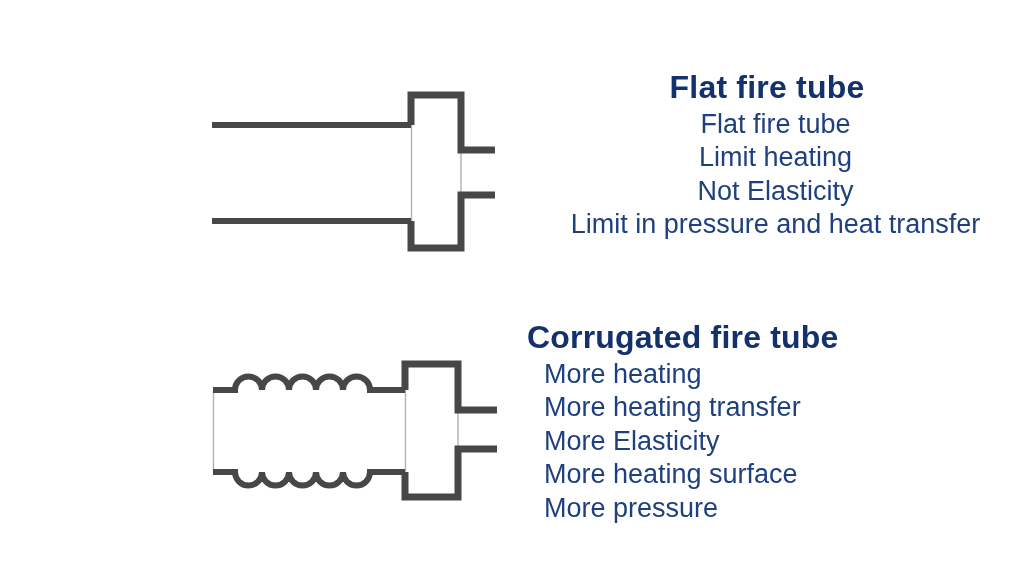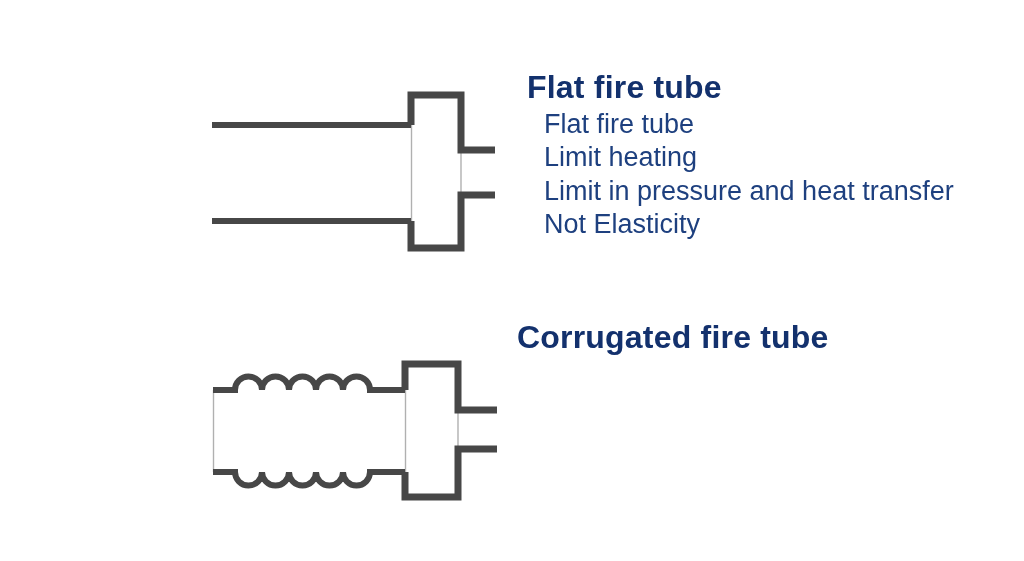--- a/index.html
+++ b/index.html
@@ -28,22 +28,22 @@
   }
   .diagram {
     position: absolute;
   }
   .diagram.flat { left: 140px; top: 60px; }
   .diagram.corrugated { left: 140px; top: 330px; }
   .textblock {
     position: absolute;
     width: 480px;
   }
-  .textblock.s1 { left: 470px; top: 50px; }
-  .textblock.s2 { left: 460px; top: 300px; }
+  .textblock.s1 { left: 470px; top: 50px; text-align: center; }
+  .textblock.s2 { left: 470px; top: 300px; }
   .section-title {
     font-size: 32px;
     font-weight: bold;
     line-height: 38px;
     color: #13316d;
     letter-spacing: 0.2px;
     white-space: nowrap;
   }
   .feature-list {
     list-style: none;
@@ -92,22 +92,22 @@
       <path class="thick" d="M 214 47 V 17 H 264 V 72 H 298"></path>
 
       <path class="thick" d="M 214 143 V 170 H 264 V 117 H 298"></path>
     </svg>
 
     <div class="textblock s1">
       <div class="section-title">Flat fire tube</div>
       <ul class="feature-list">
         <li>Flat fire tube</li>
         <li>Limit heating</li>
+        <li>Not Elasticity</li>
         <li>Limit in pressure and heat transfer</li>
-        <li>Not Elasticity</li>
       </ul>
     </div>
 
     <svg class="diagram corrugated" width="310" height="165" viewBox="0 0 310 165" xmlns="http://www.w3.org/2000/svg">
 
       <path class="thin" d="M 16.5 42 V 124"></path>
       <path class="thin" d="M 208.5 42 V 124"></path>
       <path class="thin" d="M 261 64 V 99"></path>
 
       <path class="tube" d="M 16 42 H 38
@@ -125,16 +125,23 @@
                a 13.5 13.5 0 0 0 27 0
                H 208"></path>
 
       <path class="thick" d="M 208 42 V 16 H 261 V 62 H 300"></path>
 
       <path class="thick" d="M 208 124 V 149 H 261 V 101 H 300"></path>
     </svg>
 
     <div class="textblock s2">
       <div class="section-title">Corrugated fire tube</div>
+      <ul class="feature-list">
+        <li>More heating</li>
+        <li>More heating transfer</li>
+        <li>More Elasticity</li>
+        <li>More heating surface</li>
+        <li>More pressure</li>
+      </ul>
     </div>
 
   </div>
 </div>
 
 </body></html>

